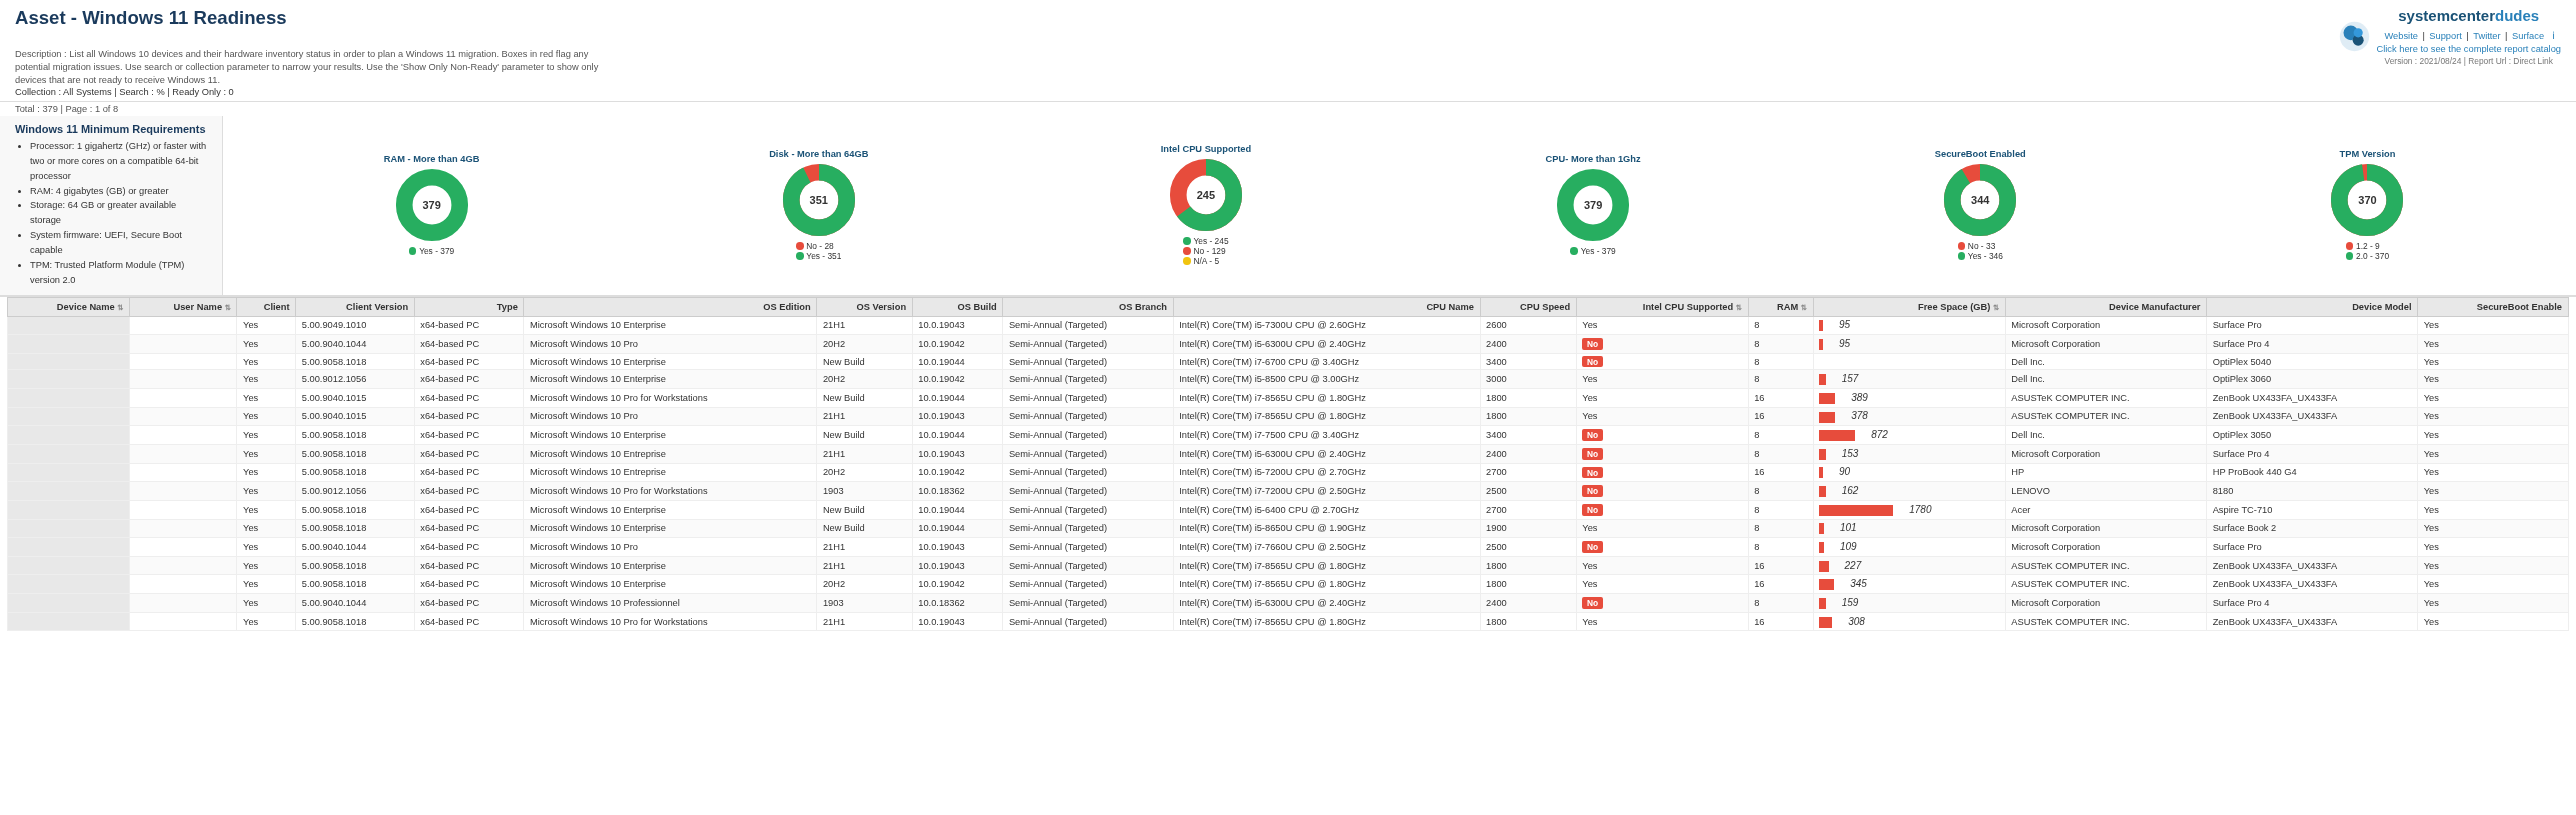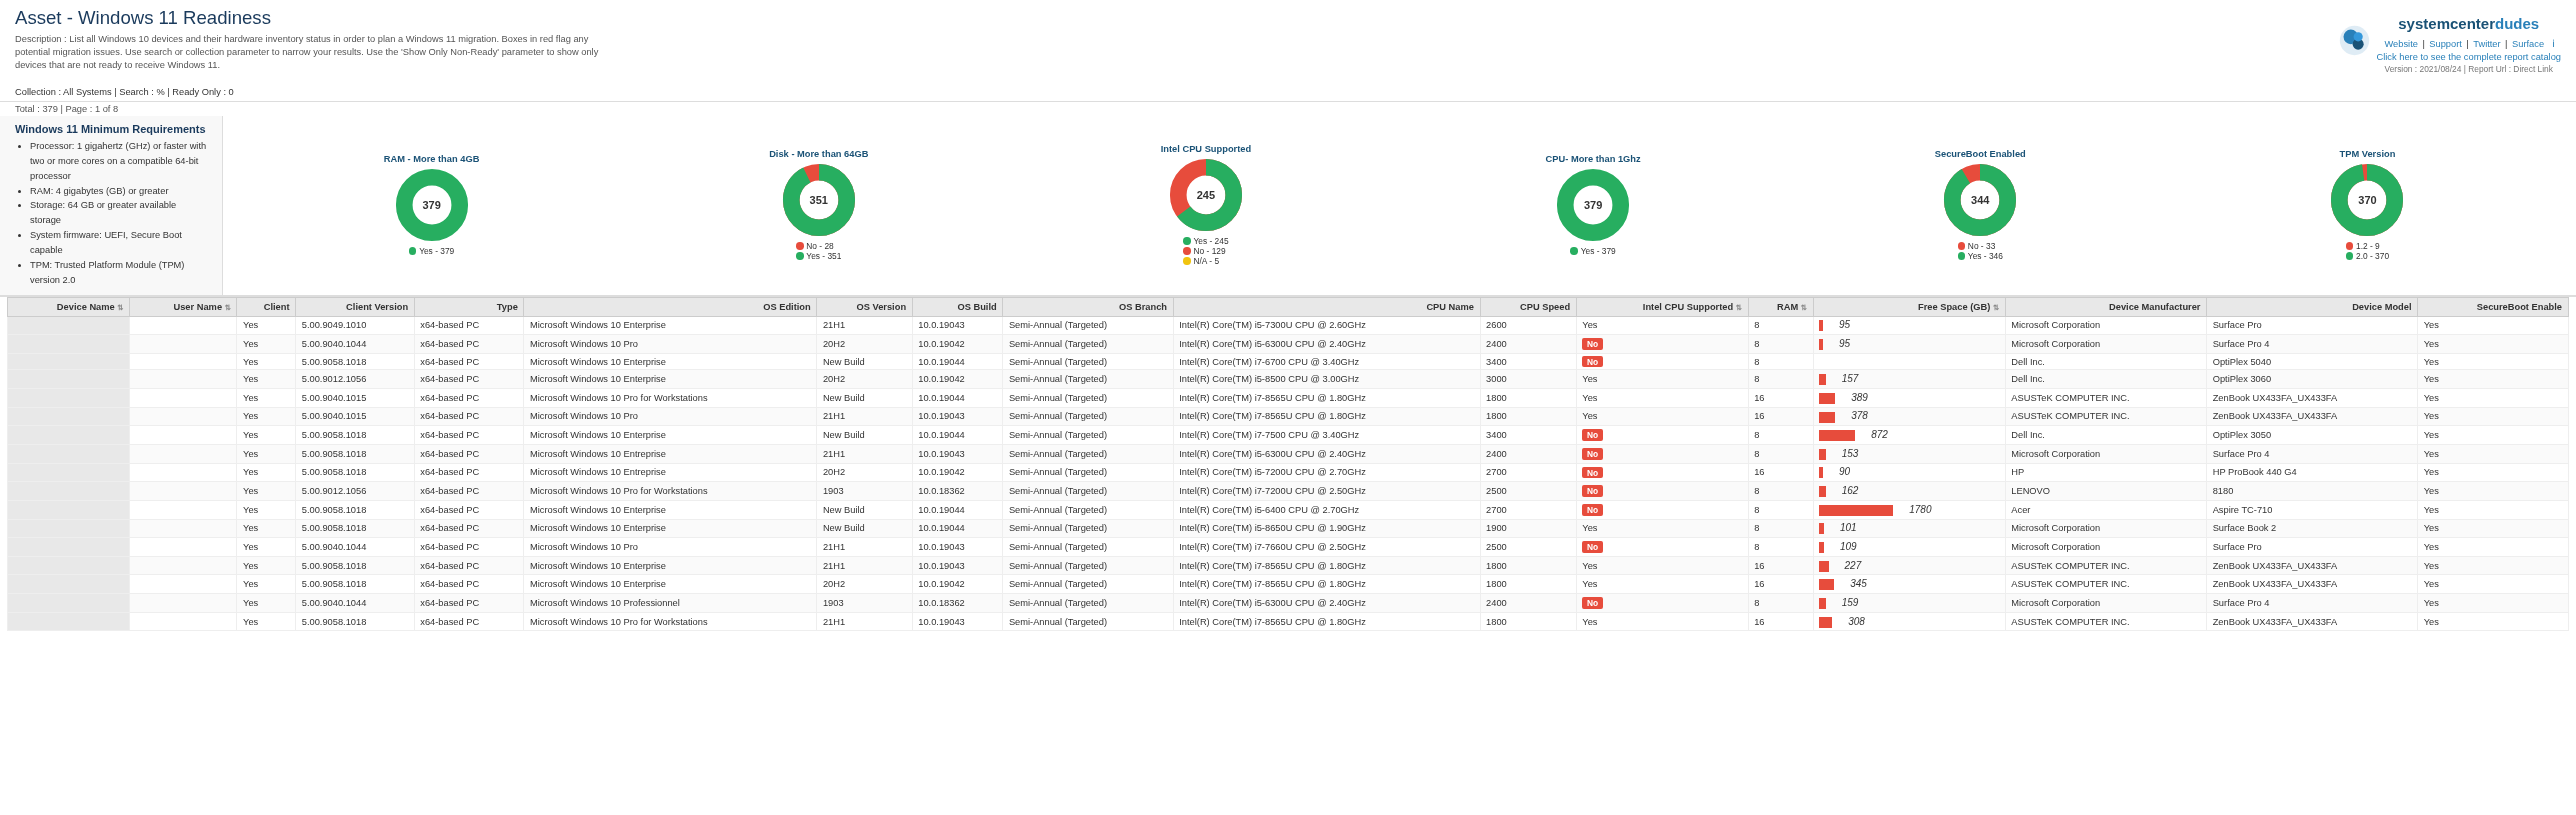--- a/index.html
+++ b/index.html
@@ -1,25 +1,25 @@
 <!DOCTYPE html>
 <html style="font-size:15px"><head>
   <meta charset="utf-8">
   <style>
     * { box-sizing: border-box; margin: 0; padding: 0; }
     body { font-family: Arial, sans-serif; font-size: 10.2px; background: #fff; color: #333; overflow-x: auto; }
     
     .header { display: flex; justify-content: space-between; align-items: flex-start; padding: 7.4px 15px 3.7px; border-bottom: 0.9px solid #ddd; }
-    .header-left h1 { font-size: 18.6px; font-weight: normal; color: #1a3a5c; margin-bottom: 4px; }
+    .header-left h1 { font-size: 18.6px; font-weight: bold; color: #1a3a5c; margin-bottom: 19px; }
     .header-left .description { font-size: 9.3px; color: #555; max-width: 595px; line-height: 1.4; }
-    .header-left .collection { font-size: 9.3px; color: #333; margin-top: 15px; }
+    .header-left .collection { font-size: 9.3px; color: #333; margin-top: 0; }
     .header-right { text-align: center; }
     .header-right .brand { display: flex; align-items: center; gap: 5.6px; }
     .brand-logo { width: 33px; height: 33px; }
-    .brand-text { font-size: 15px; margin-top: 8px; }
+    .brand-text { font-size: 15px; }
     .brand-text span { color: #1a5276; font-weight: bold; }
     .brand-text span.dudes { color: #2980b9; }
     .header-nav { font-size: 9.3px; margin-top: 3.7px; }
     .header-nav a { color: #2980b9; text-decoration: none; margin: 0 1.9px; }
     .click-link { color: #2980b9; font-size: 9.3px; cursor: pointer; display: block; margin-top: 1.9px; }
     .version-info { font-size: 8.4px; color: #777; margin-top: 1.9px; }
 
     .pagination { font-size: 9.3px; color: #555; padding: 1.9px 15px; }
 
     .requirements-section { padding: 7.4px 15px; background: #f8f8f8; border-bottom: 0.9px solid #ddd; }

